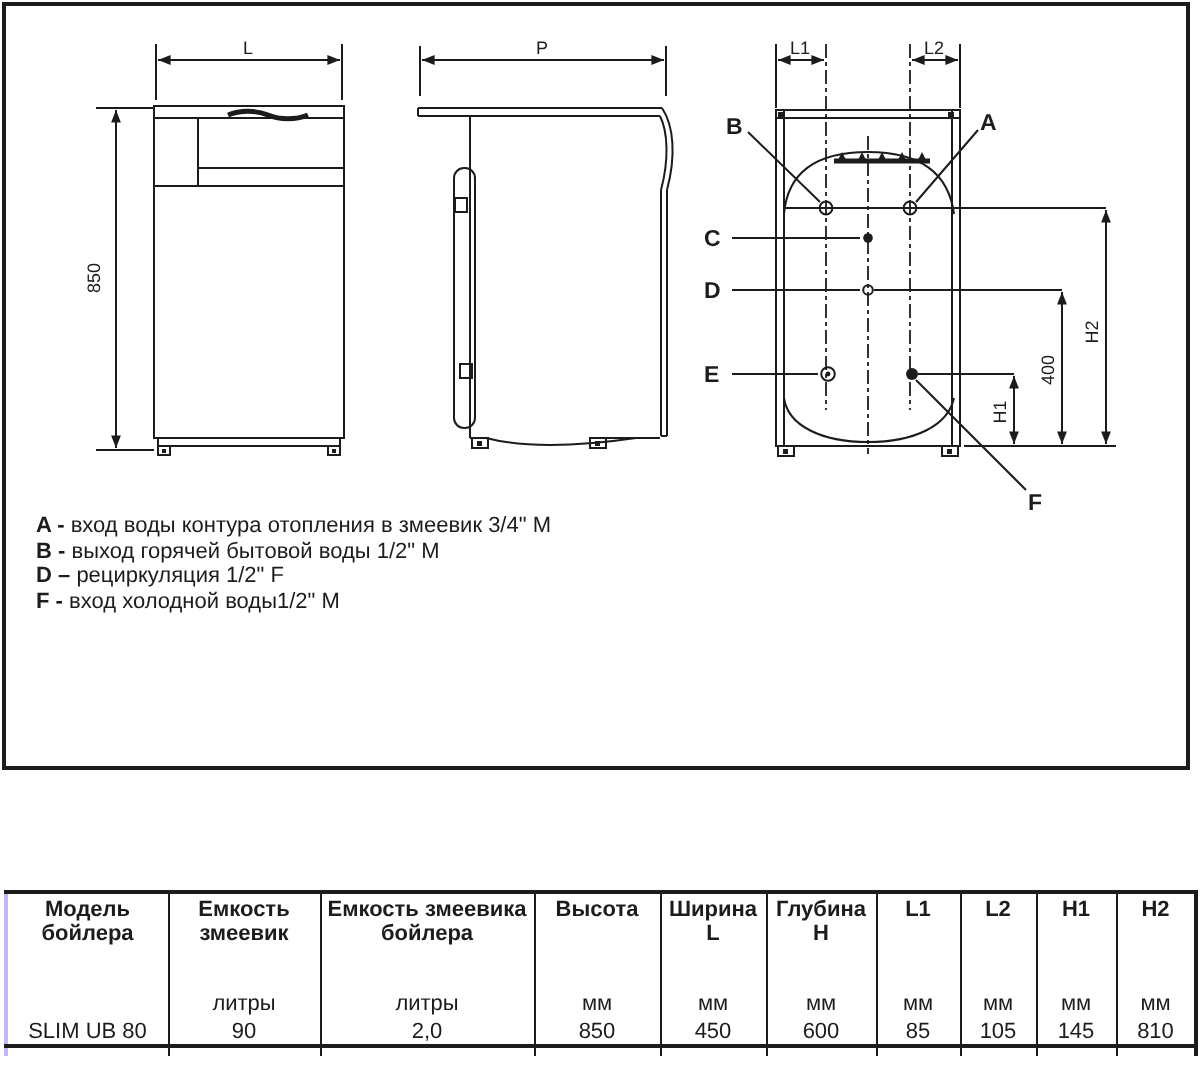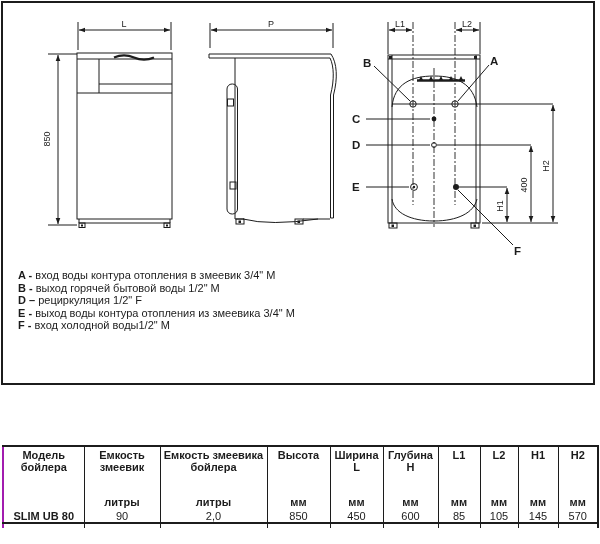--- a/index.html
+++ b/index.html
@@ -14,42 +14,42 @@
   }
   svg.diagrams{position:absolute;left:0;top:0;}
   svg .ln{stroke:#1c1c1c;stroke-width:1;fill:none;}
   svg .thick{stroke:#1c1c1c;stroke-width:2.4;fill:none;}
   svg .dash{stroke:#1c1c1c;stroke-width:0.9;fill:none;stroke-dasharray:7 2 2 2;}
   svg .fillink{fill:#1c1c1c;stroke:none;}
   svg text{fill:#1c1c1c;}
   svg .dimlbl{font-family:"Liberation Sans",sans-serif;font-size:9px;}
   svg .ptlbl{font-family:"Liberation Sans",sans-serif;font-size:11.5px;font-weight:bold;}
   .legend{
-    position:absolute;left:18px;top:269px;width:560px;
+    position:absolute;left:18px;top:257px;width:560px;
     font-size:11px;line-height:12.6px;
   }
   .legend .row{white-space:nowrap;}
   .legend b{font-weight:bold;}
   table.spec{
     position:absolute;left:2px;top:445px;width:596px;
     border-collapse:collapse;table-layout:fixed;
     font-size:11px;
   }
   table.spec td{
     border-left:1.5px solid #1c1c1c;border-right:1.5px solid #1c1c1c;
     text-align:center;padding:0;overflow:hidden;
   }
-  table.spec td:first-child{border-left:2px solid #a21caf;margin-top:26px;}
+  table.spec td:first-child{border-left:2px solid #c4b5fd;margin-top:26px;}
   table.spec td:last-child{border-right:2px solid #1c1c1c;}
   tr.hdr td{border-top:2px solid #1c1c1c;border-bottom:none;vertical-align:top;height:46px;padding-top:2px;font-weight:bold;line-height:12px;}
-  tr.units td{border-top:none;border-bottom:none;vertical-align:bottom;height:13px;font-weight:bold;padding-bottom:1px;}
+  tr.units td{border-top:none;border-bottom:none;vertical-align:bottom;height:13px;font-weight:normal;padding-bottom:1px;}
   tr.data1 td{border-top:none;border-bottom:2px solid #1c1c1c;height:13px;}
   tr.data2 td{border-top:2px solid #1c1c1c;border-bottom:2px solid #1c1c1c;height:14px;}
   tr.stub td{border-top:none;border-bottom:none;height:4px;}
-  td.model{font-weight:bold;}
+  td.model{font-weight:normal;}
   .th-sub{font-weight:bold;}
 </style>
 </head>
 <body>
 
 <div class="frame"></div>
 
 <svg class="diagrams" width="600" height="265" viewBox="0 0 600 265">
   <defs>
     <marker id="arr" viewBox="0 0 10 10" refX="9" refY="5" markerWidth="7" markerHeight="7" orient="auto-start-reverse">
@@ -155,21 +155,20 @@
     <text class="dimlbl" x="503" y="206" text-anchor="middle" transform="rotate(-90 503 206)">H1</text>
     <text class="dimlbl" x="527" y="185" text-anchor="middle" transform="rotate(-90 527 185)">400</text>
     <text class="dimlbl" x="549" y="166" text-anchor="middle" transform="rotate(-90 549 166)">H2</text>
   </g>
 </svg>
 
 <div class="legend">
   <div class="row"><b>A -</b> <span>вход воды контура отопления в змеевик 3/4" M</span></div>
   <div class="row"><b>B -</b> <span>выход горячей бытовой воды 1/2" M</span></div>
   <div class="row"><b>D –</b> <span>рециркуляция 1/2" F</span></div>
-  <div class="row"><b>E -</b> <span>выход воды контура отопления из змеевика 3/4" M</span></div>
   <div class="row"><b>F -</b> <span>вход холодной воды1/2" M</span></div>
 </div>
 
 <table class="spec">
   <colgroup>
     <col style="width:81px">
       <col style="width:76px">
       <col style="width:107px">
       <col style="width:63px">
     <col style="width:53px">
@@ -229,21 +228,21 @@
   <tr class="data1">
     <td class="model">SLIM UB 80</td>
     <td>90</td>
     <td>2,0</td>
     <td>850</td>
     <td>450</td>
     <td>600</td>
     <td>85</td>
     <td>105</td>
     <td>145</td>
-    <td>570</td>
+    <td>810</td>
   </tr>
   <tr class="stub">
     <td></td>
         <td></td>
         <td></td>
         <td></td>
         <td></td>
         <td></td>
         <td></td>
         <td></td>

